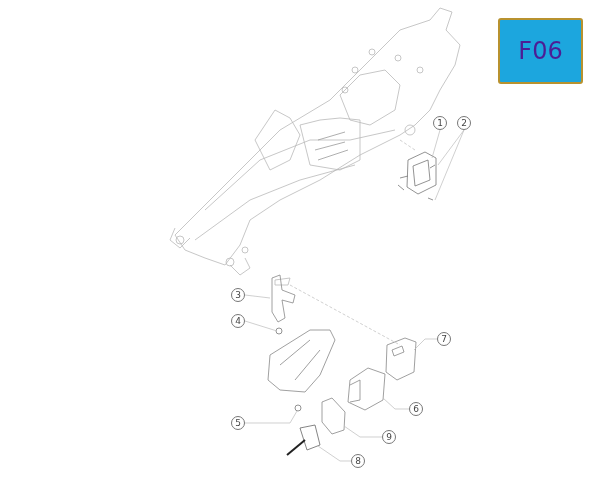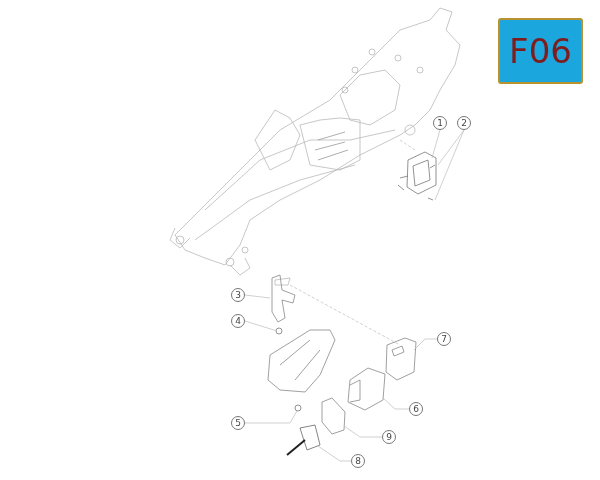--- a/index.html
+++ b/index.html
@@ -1,17 +1,17 @@
 <!DOCTYPE html>
 <html><head>
 <meta charset="utf-8">
 <style>
   html,body{margin:0;padding:0;background:#fff;}
   body{width:600px;height:480px;position:relative;overflow:hidden;font-family:"Liberation Sans",sans-serif;}
-  .badge{position:absolute;left:498px;top:18px;width:81px;height:62px;background:#1ca6de;border:2px solid #b8922f;border-radius:3px;color:#7f1d1d;font-size:34px;display:flex;align-items:center;justify-content:center;letter-spacing:0px;font-family:"DejaVu Sans",sans-serif;}
+  .badge{position:absolute;left:498px;top:18px;width:81px;height:62px;background:#1ca6de;border:2px solid #b8922f;border-radius:3px;color:#4c1d95;font-size:24px;display:flex;align-items:center;justify-content:center;letter-spacing:0px;font-family:"DejaVu Sans",sans-serif;}
   svg.art{position:absolute;left:0;top:0;}
   .callout{position:absolute;width:14px;height:14px;border:1px solid #777;border-radius:50%;background:#fff;font-size:9px;color:#444;display:flex;align-items:center;justify-content:center;box-sizing:border-box;font-family:"DejaVu Sans",sans-serif;}
 </style>
 </head>
 <body>
 
 <div class="badge">F06</div>
 
 <svg class="art" width="600" height="480" viewBox="0 0 600 480" fill="none" stroke="#b9b9b9" stroke-width="0.8">
 

